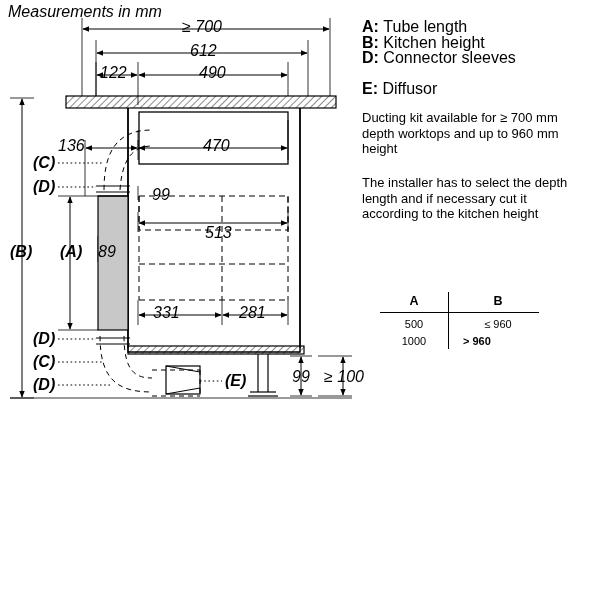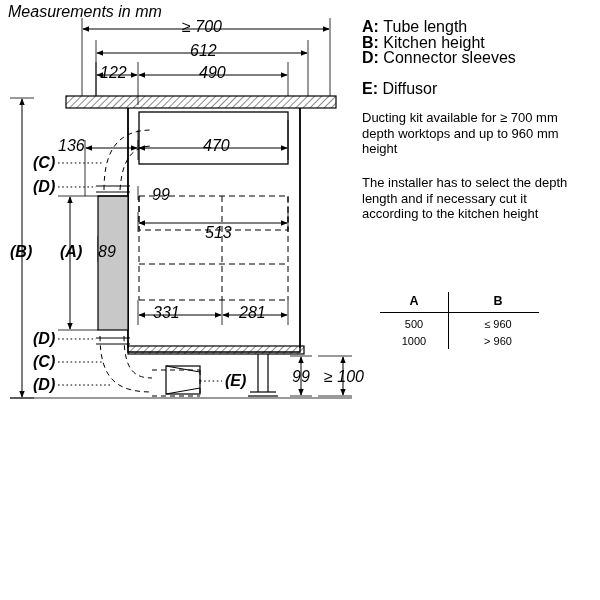--- a/index.html
+++ b/index.html
@@ -53,21 +53,21 @@
           <tr>
         <th style="width:56px;text-align:center;padding:2px 6px 4px 6px;border-bottom:1.5px solid #000;border-right:1.5px solid #000;">A</th>
         <th style="width:70px;text-align:center;padding:2px 6px 4px 14px;border-bottom:1.5px solid #000;">B</th>
       </tr>
       <tr>
         <td style="text-align:center;border-right:1.5px solid #000;padding-top:5px;">500</td>
         <td style="text-align:center;padding-top:5px;padding-left:14px;">≤ 960</td>
       </tr>
       <tr>
         <td style="text-align:center;border-right:1.5px solid #000;padding-top:3px;">1000</td>
-        <td style="text-align:center;padding-top:3px;padding-left:14px;">&gt; 960</td>
+        <td style="padding-top:3px;padding-left:14px;font-weight:bold;">&gt; 960</td>
       </tr>
     </tbody>
       </table>
   </div>
 
   <svg viewBox="0 0 600 600">
     <defs>
       <marker id="ar" viewBox="0 0 10 10" refX="9" refY="5" markerWidth="7" markerHeight="7" orient="auto-start-reverse">
         <path d="M0,1 L10,5 L0,9 z" fill="#000"></path>
       </marker>

